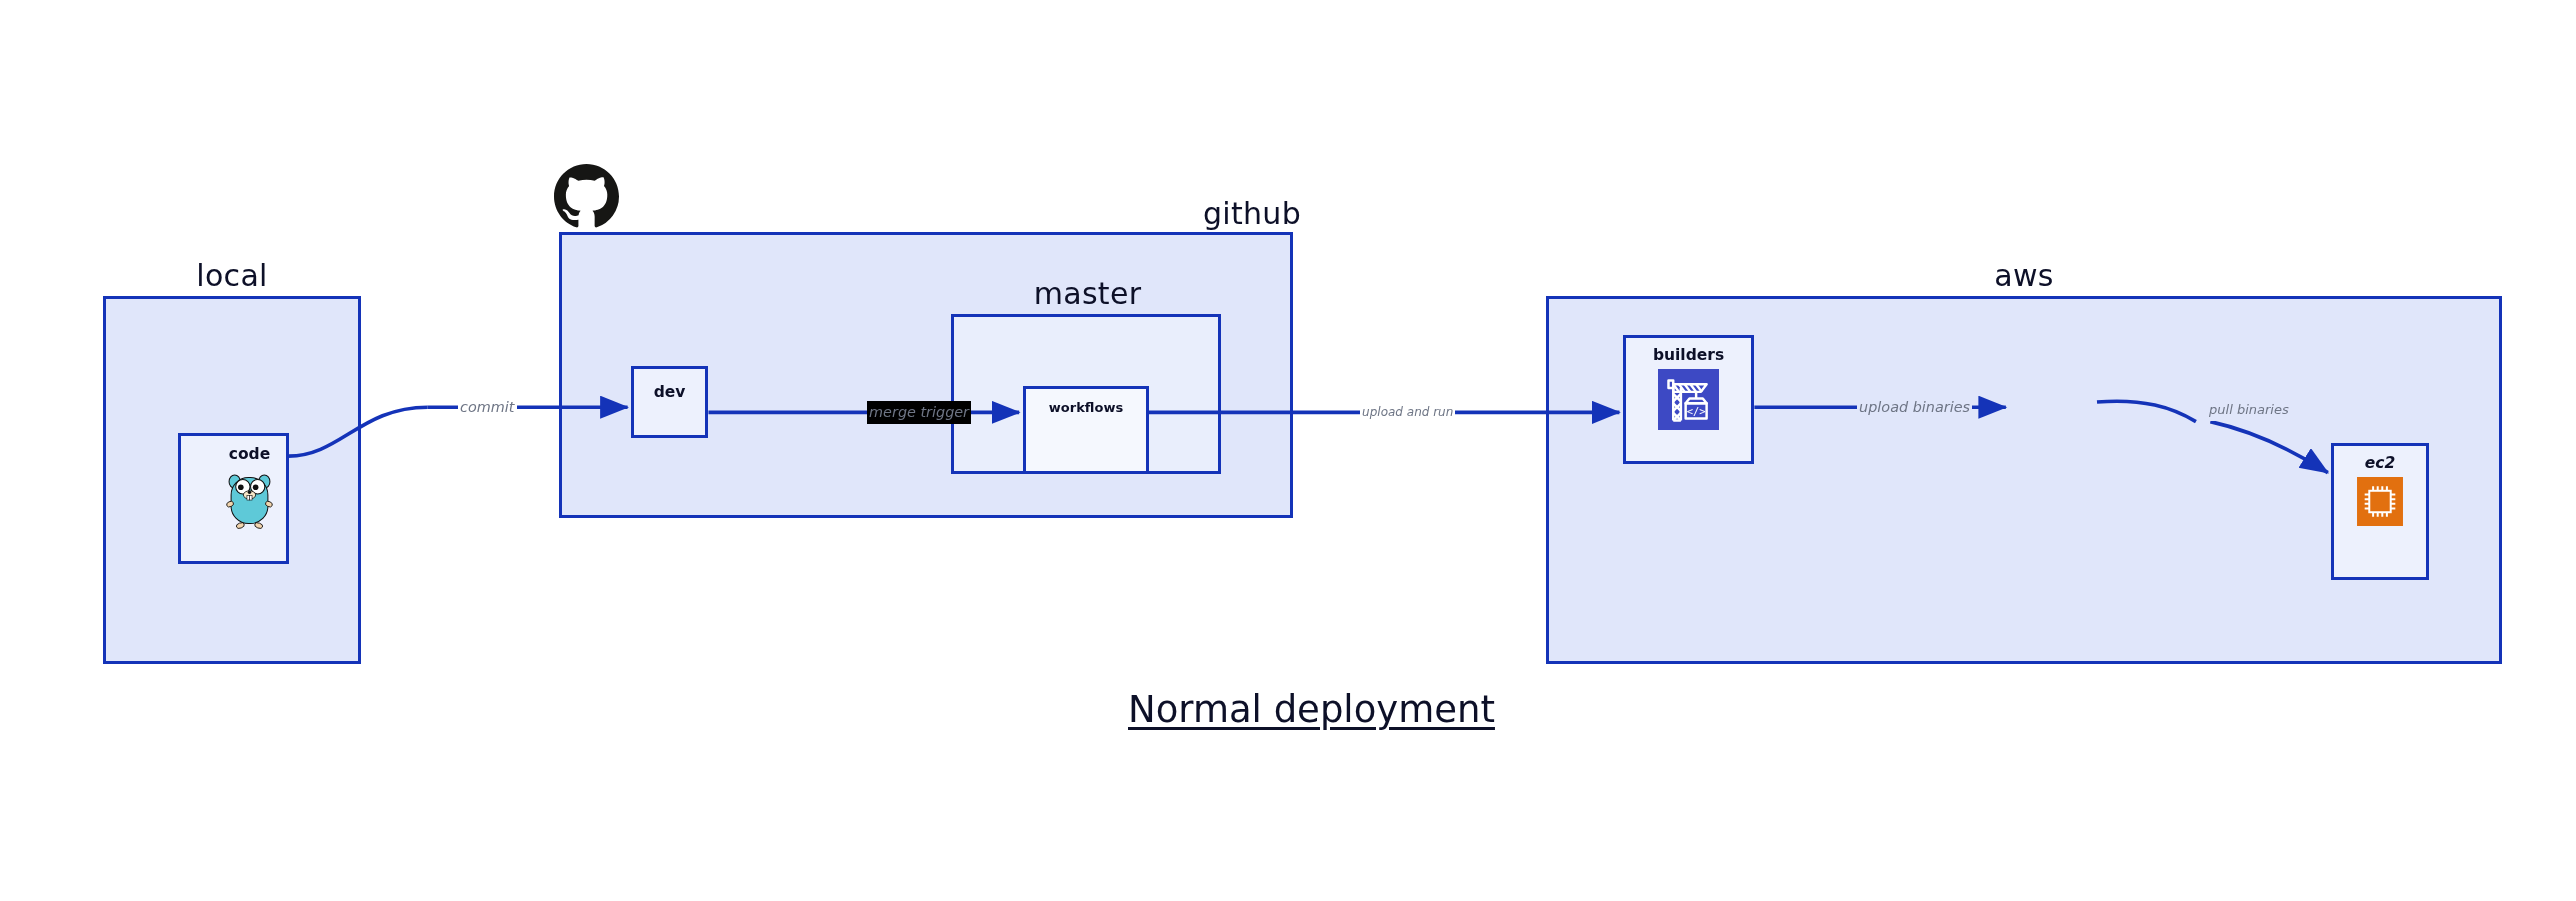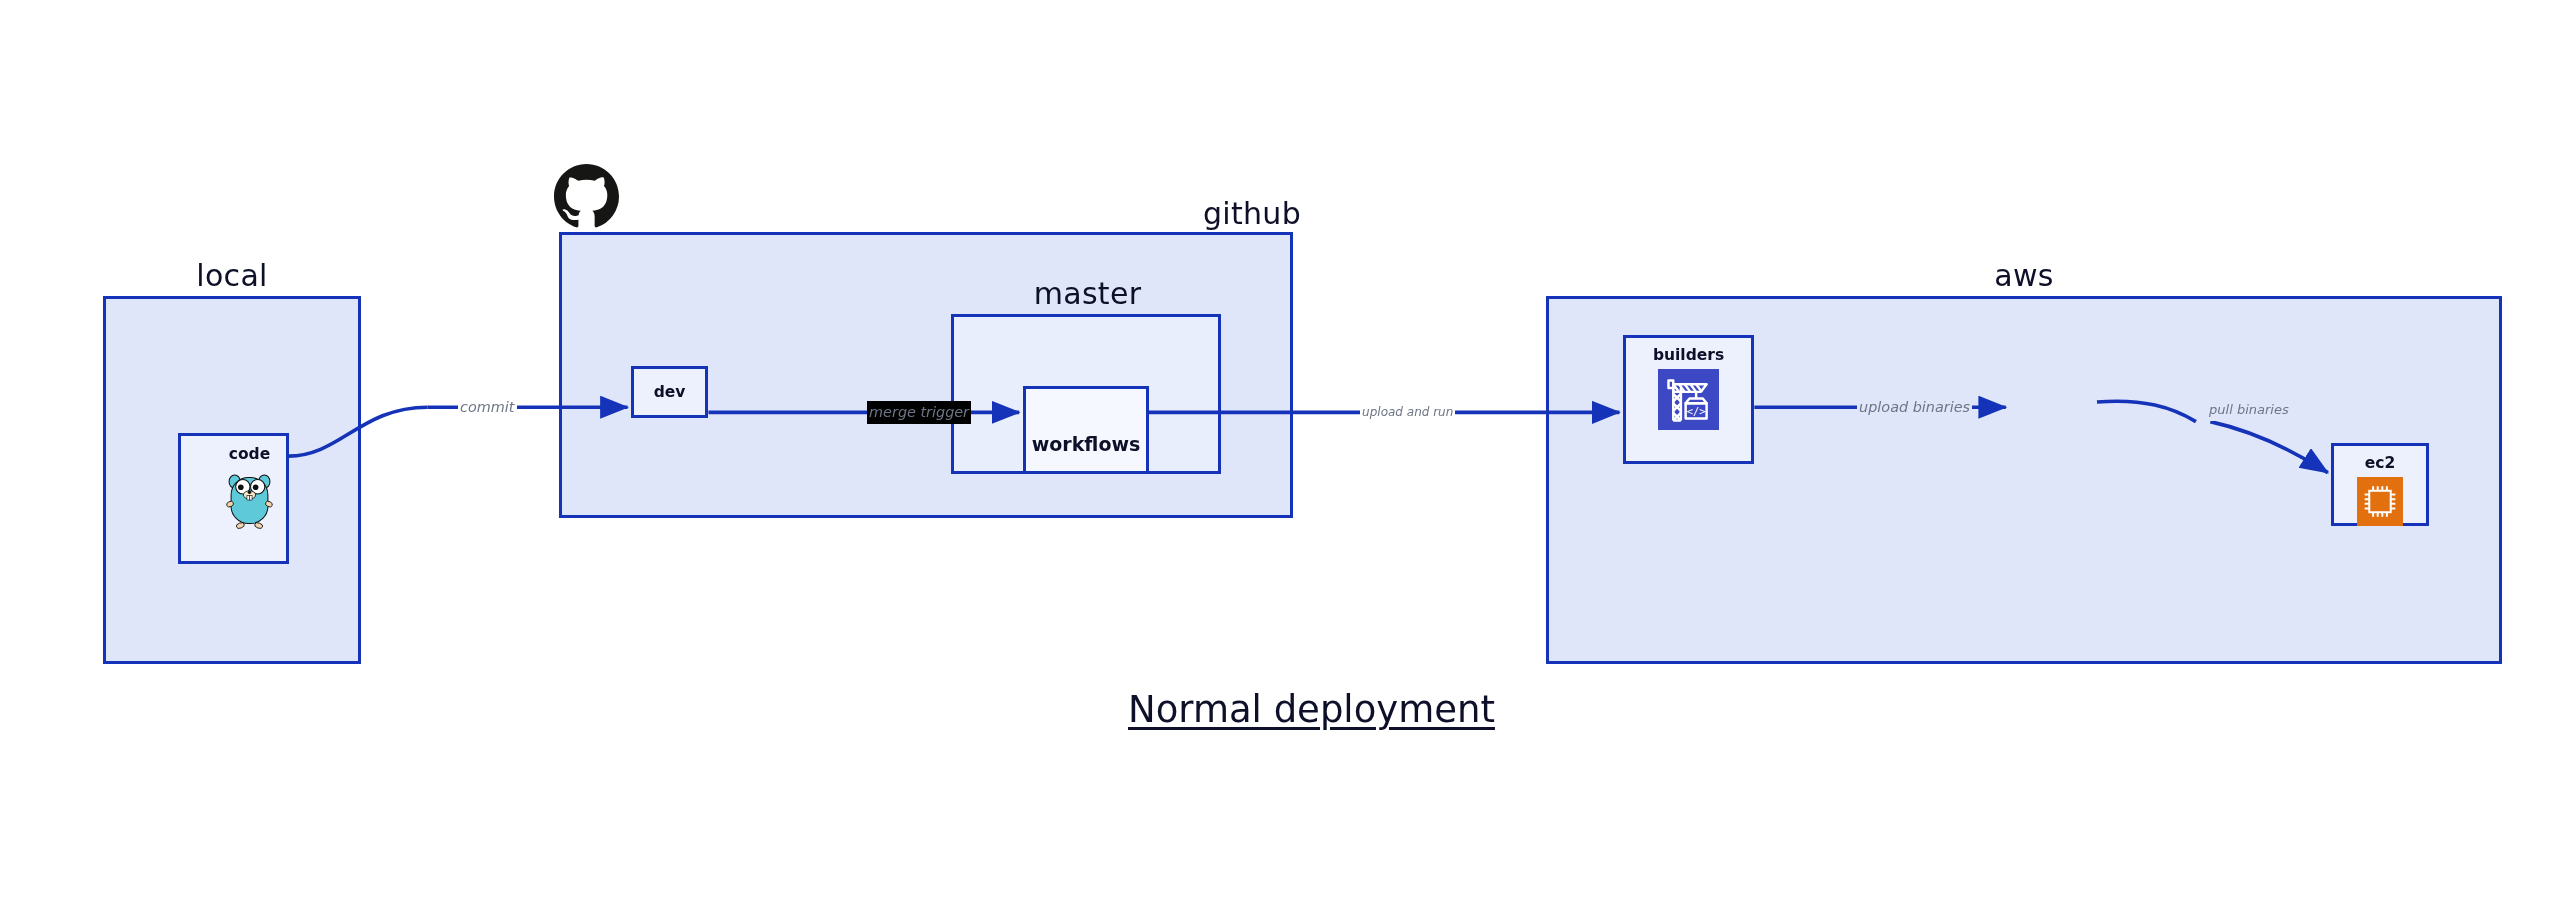--- a/index.html
+++ b/index.html
@@ -61,26 +61,26 @@
         1.36.09 2 .27 1.53-1.04 2.2-.82 2.2-.82.44 1.1.16 1.92.08 2.12.51.56.82 1.27.82 2.15 0
         3.07-1.87 3.75-3.65 3.95.29.25.54.73.54 1.48 0 1.07-.01 1.93-.01 2.2 0 .21.15.46.55.38A8.012 8.012 0 0 0 16 8c0-4.42-3.58-8-8-8z"></path>
     </svg>
   </div>
   <div class="zone-label" style="left:1123px;top:196px;width:258px;">github</div>
   <div class="zone" style="left:559px;top:232px;width:734px;height:286px;background:#e0e6fa;border:3.1px solid #1433b8;"></div>
 
   <div class="zone-label" style="left:956px;top:276px;width:263px;">master</div>
   <div class="zone" style="left:951px;top:314px;width:270px;height:160px;background:#e9eefc;border:3.1px solid #1433b8;"></div>
 
-  <div class="node" style="left:631px;top:366px;width:77px;height:52px;background:#edf1fd;border:3.1px solid #1433b8;">
+  <div class="node" style="left:631px;top:366px;width:77px;height:72px;background:#edf1fd;border:3.1px solid #1433b8;">
     <div class="node-label" style="font-size:15.5px;margin-top:14.4px;">dev</div>
   </div>
 
   <div class="node" style="left:1023px;top:386px;width:126px;height:88px;background:#f5f8fe;border:3.1px solid #1433b8;">
-    <div class="node-label" style="font-size:19px;margin-top:44px;">workflows</div>
+    <div class="node-label" style="font-size:13px;margin-top:11px;">workflows</div>
   </div>
 
   <div class="zone-label" style="left:1895px;top:258px;width:258px;">aws</div>
   <div class="zone" style="left:1546px;top:296px;width:956px;height:368px;background:#e0e6fa;border:3.1px solid #1433b8;"></div>
 
   <div class="node" style="left:1623px;top:335px;width:131px;height:129px;background:#edf1fd;border:3.1px solid #1433b8;">
     <div class="node-label" style="font-size:15.5px;margin-top:8.2px;">builders</div>
     <div class="icon-wrap" style="margin-top:5.2px;">
       <svg width="61" height="61" viewBox="0 0 64 64" aria-hidden="true">
         <rect width="64" height="64" fill="#3d49c4"></rect>
@@ -93,21 +93,21 @@
           <path d="M40 24 L40 31"></path>
           <path d="M33 31 L47 31 L51 36 L29 36 Z"></path>
           <rect x="29" y="36" width="22" height="16"></rect>
         </g>
         <text x="40" y="48" font-family="monospace" font-size="11" fill="#ffffff" text-anchor="middle">&lt;/&gt;</text>
       </svg>
     </div>
   </div>
 
 
-  <div class="node" style="left:2331px;top:443px;width:98px;height:83px;background:#edf1fd;border:3.1px solid #1433b8;">
+  <div class="node" style="left:2331px;top:443px;width:98px;height:137px;background:#edf1fd;border:3.1px solid #1433b8;font-style:italic;">
     <div class="node-label" style="font-size:15.5px;margin-top:8.2px;">ec2</div>
     <div class="icon-wrap" style="margin-top:5.2px;">
       <svg width="46" height="49" viewBox="0 0 60 64" aria-hidden="true">
         <rect width="60" height="64" fill="#e2700f"></rect>
         <g fill="none" stroke="#ffffff" stroke-width="2.6">
           <rect x="16" y="18" width="28" height="28"></rect>
           <path d="M21 18 L21 12 M27 18 L27 12 M33 18 L33 12 M39 18 L39 12"></path>
           <path d="M21 46 L21 52 M27 46 L27 52 M33 46 L33 52 M39 46 L39 52"></path>
           <path d="M16 23 L10 23 M16 29 L10 29 M16 35 L10 35 M16 41 L10 41"></path>
           <path d="M44 23 L50 23 M44 29 L50 29 M44 35 L50 35 M44 41 L50 41"></path>

